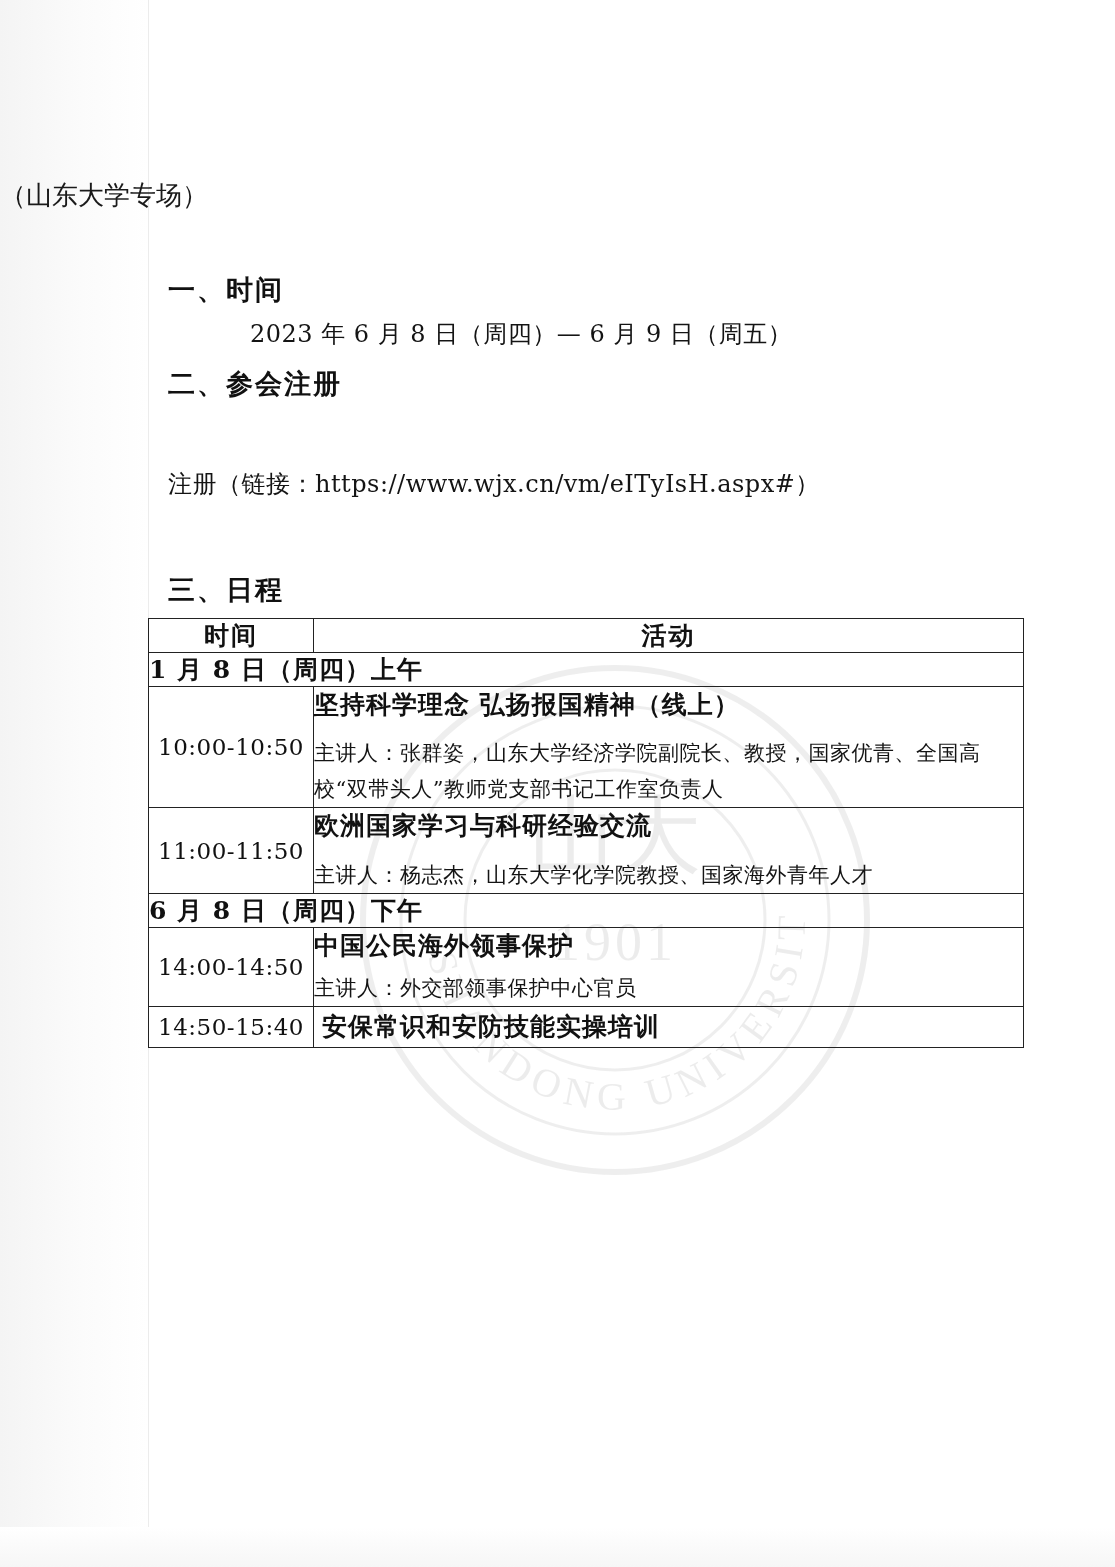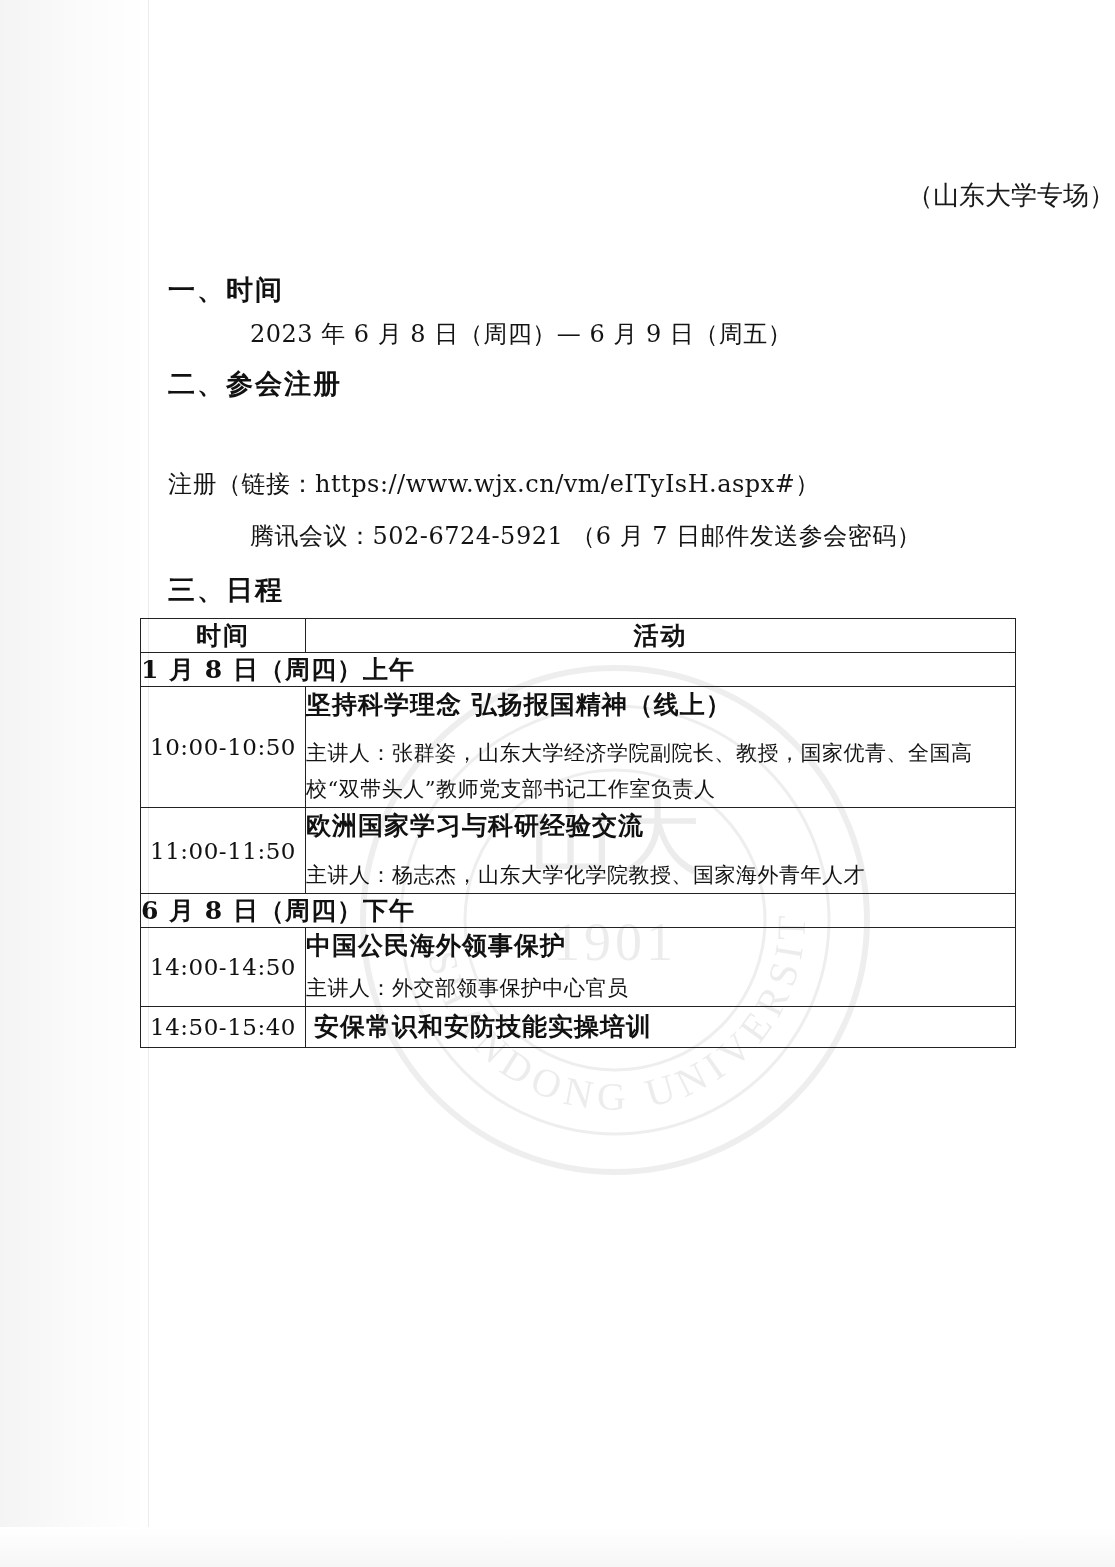--- a/index.html
+++ b/index.html
@@ -55,21 +55,21 @@
     text-align: center;
     font-size: 38px;
     font-weight: bold;
     letter-spacing: 1px;
     color: #111;
   }
   .subtitle {
     position: absolute;
     left: 0; top: 178px;
     width: 1115px;
-    text-align: right;
+    text-align: left;
     font-size: 26px;
     color: #1a1a1a;
   }
 
   .sect {
     position: absolute;
     font-size: 27px;
     font-weight: bold;
     letter-spacing: 2px;
     left: 168px;
@@ -87,21 +87,21 @@
   .l1 { top: 318px; }
   .s2 { top: 366px; }
   .l2 { top: 418px; }
   .l3 { top: 468px; }
   .l4 { top: 520px; }
   .s3 { top: 572px; }
 
   
   table.schedule {
     position: absolute;
-    left: 140px;
+    left: 148px;
     top: 618px;
     width: 875px;
     border-collapse: collapse;
     table-layout: fixed;
   }
   table.schedule td, table.schedule th {
     border: 1.6px solid #222;
     padding: 0;
     vertical-align: middle;
   }
@@ -167,21 +167,20 @@
 
 <div class="doc">
 
   <div class="subtitle">（山东大学专场）</div>
 
   <div class="sect s1">一、时间</div>
   <div class="body-line indent l1">2023 年 6 月 8 日（周四）— 6 月 9 日（周五）</div>
 
   <div class="sect s2">二、参会注册</div>
   <div class="body-line noindent l3">注册（链接：https://www.wjx.cn/vm/eITyIsH.aspx#）</div>
-  <div class="body-line indent l4">腾讯会议：502-6724-5921 （6 月 7 日邮件发送参会密码）</div>
 
   <div class="sect s3">三、日程</div>
 
   <table class="schedule">
     <colgroup>
       <col class="time-col">
       <col class="act-col">
     </colgroup>
     <tbody>
       <tr>

